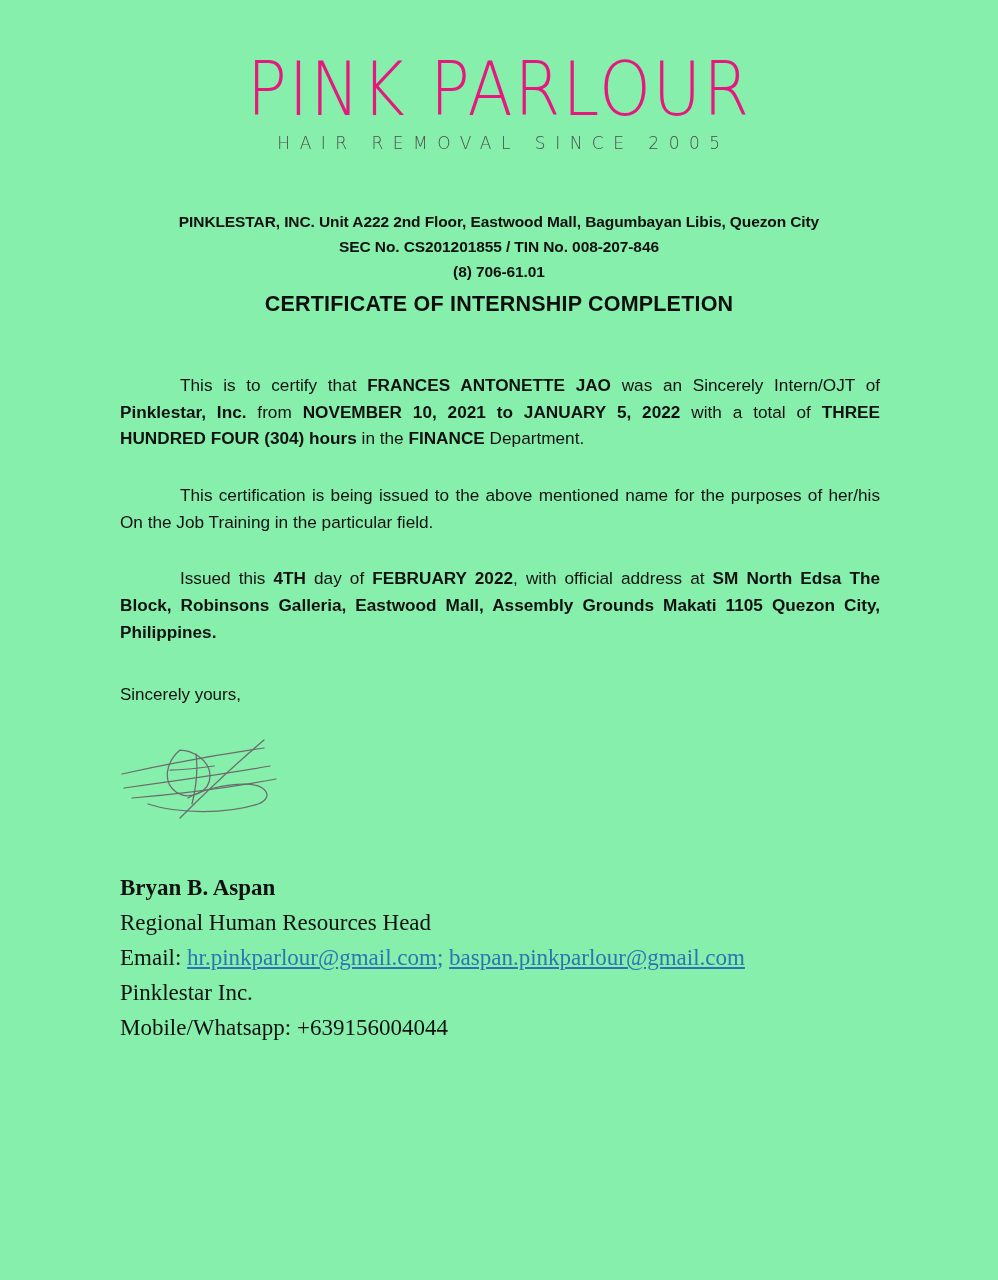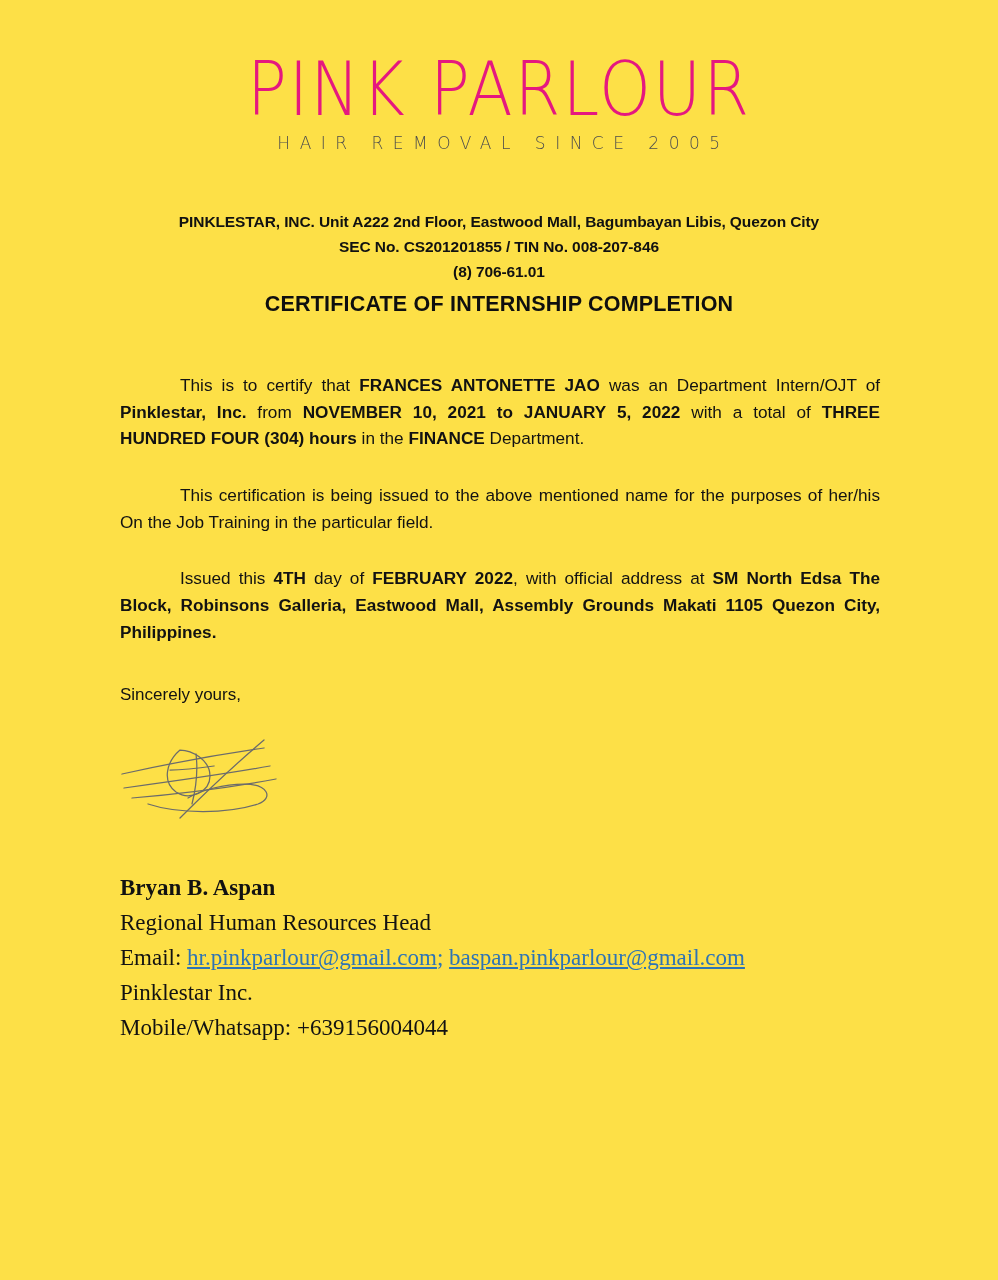--- a/index.html
+++ b/index.html
@@ -12,21 +12,21 @@
     height: 1280px;
     position: relative;
     font-family: "Liberation Sans", sans-serif;
     color: #1a1a1a;
     overflow: hidden;
   }
 
   .page {
     position: absolute;
     inset: 0;
-    background: #fde047;
+    background: #86efac;
     padding-left: 24px;
   }
 
   
   .logo-block {
     position: absolute;
     left: 0;
     right: 0;
     top: 52px;
     text-align: center;
@@ -147,21 +147,21 @@
   <div class="company-header">
     <div>PINKLESTAR, INC. Unit A222 2nd Floor, Eastwood Mall, Bagumbayan Libis, Quezon City</div>
     <div>SEC No. CS201201855 / TIN No. 008-207-846</div>
     <div>(8) 706-61.01</div>
   </div>
 
   <div class="doc-title">CERTIFICATE OF INTERNSHIP COMPLETION</div>
 
   <div class="body-area">
 
-    <p class="para"><span>This is to certify that </span><b>FRANCES ANTONETTE JAO</b><span> was an Department Intern/OJT of </span><b>Pinklestar, Inc.</b><span> from </span><b>NOVEMBER 10, 2021 to JANUARY 5, 2022</b><span> with a total of </span><b>THREE HUNDRED FOUR (304) hours</b><span> in the </span><b>FINANCE</b><span> Department.</span></p>
+    <p class="para"><span>This is to certify that </span><b>FRANCES ANTONETTE JAO</b><span> was an Sincerely Intern/OJT of </span><b>Pinklestar, Inc.</b><span> from </span><b>NOVEMBER 10, 2021 to JANUARY 5, 2022</b><span> with a total of </span><b>THREE HUNDRED FOUR (304) hours</b><span> in the </span><b>FINANCE</b><span> Department.</span></p>
 
     <p class="para">This certification is being issued to the above mentioned name for the purposes of her/his On the Job Training in the particular field.</p>
 
     <p class="para"><span>Issued this </span><b>4TH</b><span> day of </span><b>FEBRUARY 2022</b><span>, with official address at </span><b>SM North Edsa The Block, Robinsons Galleria, Eastwood Mall, Assembly Grounds Makati 1105 Quezon City, Philippines.</b></p>
 
   </div>
 
   <div class="closing">Sincerely yours,</div>
 
   <div class="signature-wrap">

